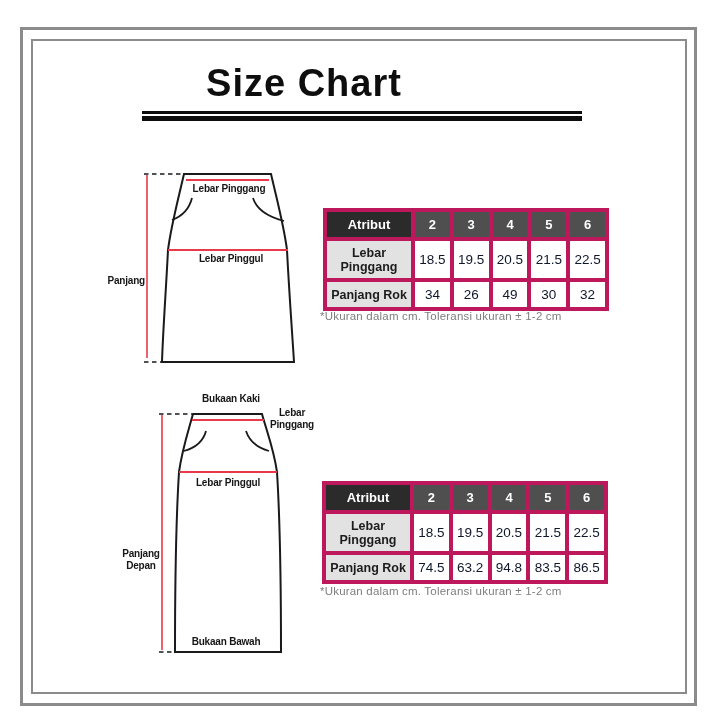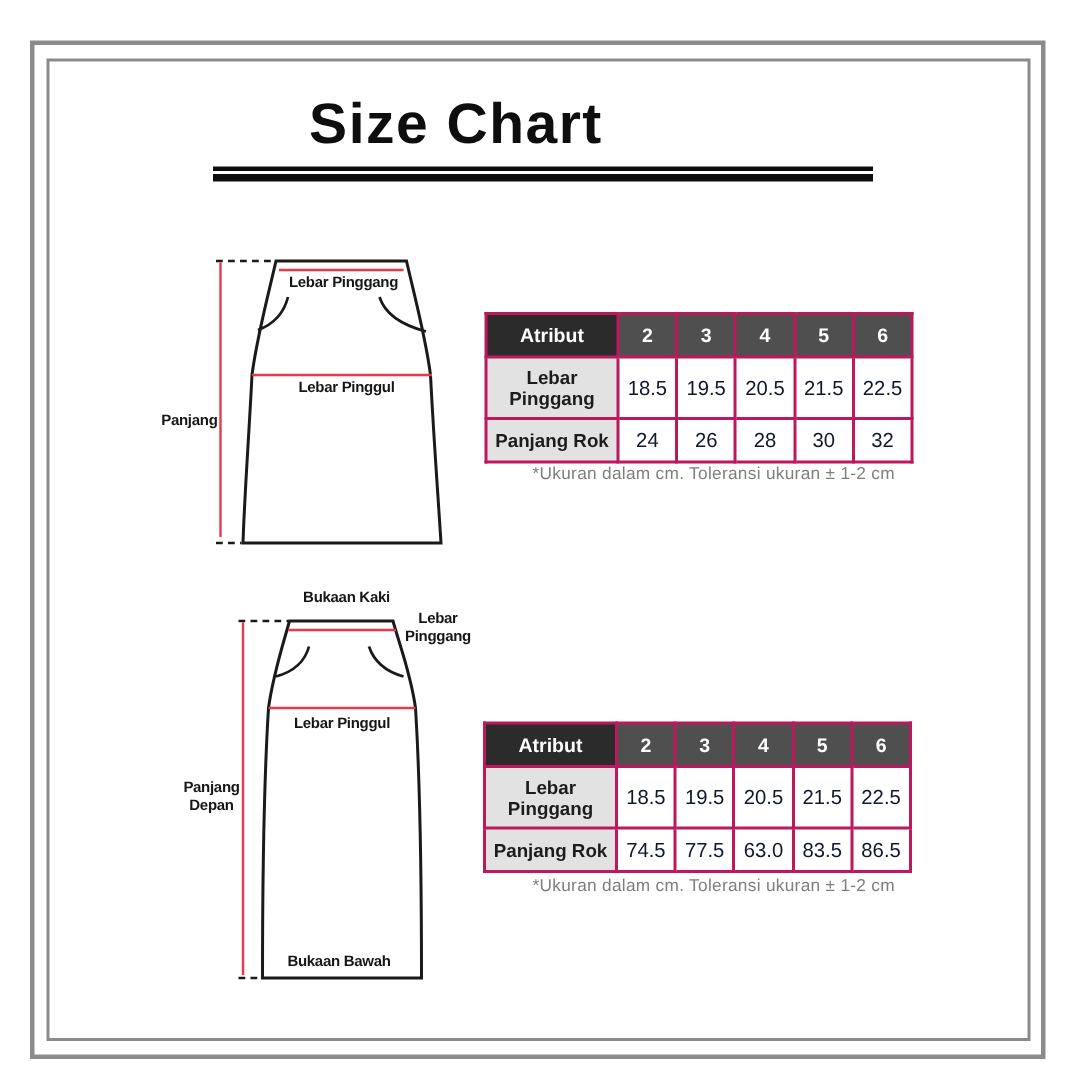--- a/index.html
+++ b/index.html
@@ -31,39 +31,39 @@
     letter-spacing:-0.2px;line-height:11.5px;
   }
   .center{text-align:center;}
   .right{text-align:right;margin-top:17px;}
   
   table.size-table{
     position:absolute;border-collapse:collapse;table-layout:fixed;width:286px;
     font-family:"Liberation Sans", sans-serif;
   }
   table.size-table td{
-    border:2px solid #be185d;text-align:center;vertical-align:middle;
+    border:4px solid #be185d;text-align:center;vertical-align:middle;
     padding:0 2px;box-sizing:border-box;
   }
   td.attr-head{
     background:#2b2b2b;color:#ffffff;font-weight:bold;font-size:13px;height:29px;
   }
   td.size-head{
     background:#4f4f4f;color:#ffffff;font-weight:bold;font-size:13px;height:29px;
   }
   td.row-label{
     background:#e2e2e2;color:#1c1c1c;font-weight:bold;font-size:12.5px;line-height:14px;
   }
   td.val{
     background:#ffffff;color:#0f172a;font-size:13.5px;
   }
   tr.r1 td{height:41px;}
   tr.r2 td{height:29px;}
   .footnote{
-    position:absolute;font-size:11.5px;color:#7e7e7e;letter-spacing:0.2px;margin-left:35px;
+    position:absolute;font-size:11.5px;color:#7e7e7e;letter-spacing:0.2px;
   }
 </style>
 </head>
 <body>
 
 <div id="canvas">
 
   <div class="frame-outer"></div>
   <div class="frame-inner"></div>
 
@@ -91,21 +91,21 @@
     <path d="M206 431 Q202 446 184 451" fill="none" stroke="#1a1a1a" stroke-width="1.8"></path>
     <path d="M246 431 Q251 446 269 451" fill="none" stroke="#1a1a1a" stroke-width="1.8"></path>
     <line x1="192" y1="420" x2="264" y2="420" stroke="#e83a4b" stroke-width="1.8"></line>
     <line x1="179" y1="472" x2="277" y2="472" stroke="#e83a4b" stroke-width="1.8"></line>
     <line x1="162" y1="415" x2="162" y2="650" stroke="#e83a4b" stroke-width="1.6"></line>
     <line x1="159" y1="414" x2="192" y2="414" stroke="#1a1a1a" stroke-width="1.6" stroke-dasharray="4.5 3.5"></line>
     <line x1="159" y1="652" x2="174" y2="652" stroke="#1a1a1a" stroke-width="1.6" stroke-dasharray="4.5 3.5"></line>
   </svg>
   <div class="dlabel center" style="left:266px;top:407px;width:52px;">Lebar Pinggang</div>
   <div class="dlabel center" style="left:182px;top:477px;width:92px;">Lebar Pinggul</div>
-  <div class="dlabel center" style="left:116px;top:520px;width:50px;">Panjang Depan</div>
+  <div class="dlabel center" style="left:116px;top:548px;width:50px;">Panjang Depan</div>
   <div class="dlabel center" style="left:180px;top:636px;width:92px;">Bukaan Bawah</div>
 
   <table class="size-table" style="left:323px;top:208px;">
     <colgroup>
         <col style="width:88px">
         <col>
         <col>
         <col>
         <col>
         <col>
@@ -122,23 +122,23 @@
     <tr class="r1">
       <td class="row-label">Lebar Pinggang</td>
       <td class="val">18.5</td>
       <td class="val">19.5</td>
       <td class="val">20.5</td>
       <td class="val">21.5</td>
       <td class="val">22.5</td>
     </tr>
     <tr class="r2">
       <td class="row-label">Panjang Rok</td>
-      <td class="val">24</td>
+      <td class="val">34</td>
       <td class="val">26</td>
-      <td class="val">28</td>
+      <td class="val">49</td>
       <td class="val">30</td>
       <td class="val">32</td>
     </tr>
   </tbody>
     </table>
   <div class="footnote" style="left:320px;top:310px;">*Ukuran dalam cm. Toleransi ukuran ± 1-2 cm</div>
 
   <table class="size-table" style="left:322px;top:481px;">
     <colgroup>
         <col style="width:88px">
@@ -161,22 +161,22 @@
       <td class="row-label">Lebar Pinggang</td>
       <td class="val">18.5</td>
       <td class="val">19.5</td>
       <td class="val">20.5</td>
       <td class="val">21.5</td>
       <td class="val">22.5</td>
     </tr>
     <tr class="r2">
       <td class="row-label">Panjang Rok</td>
       <td class="val">74.5</td>
-      <td class="val">77.5</td>
-      <td class="val">63.0</td>
+      <td class="val">63.2</td>
+      <td class="val">94.8</td>
       <td class="val">83.5</td>
       <td class="val">86.5</td>
     </tr>
   </tbody>
     </table>
   <div class="footnote" style="left:320px;top:585px;">*Ukuran dalam cm. Toleransi ukuran ± 1-2 cm</div>
 
 </div>
 
 </body></html>

